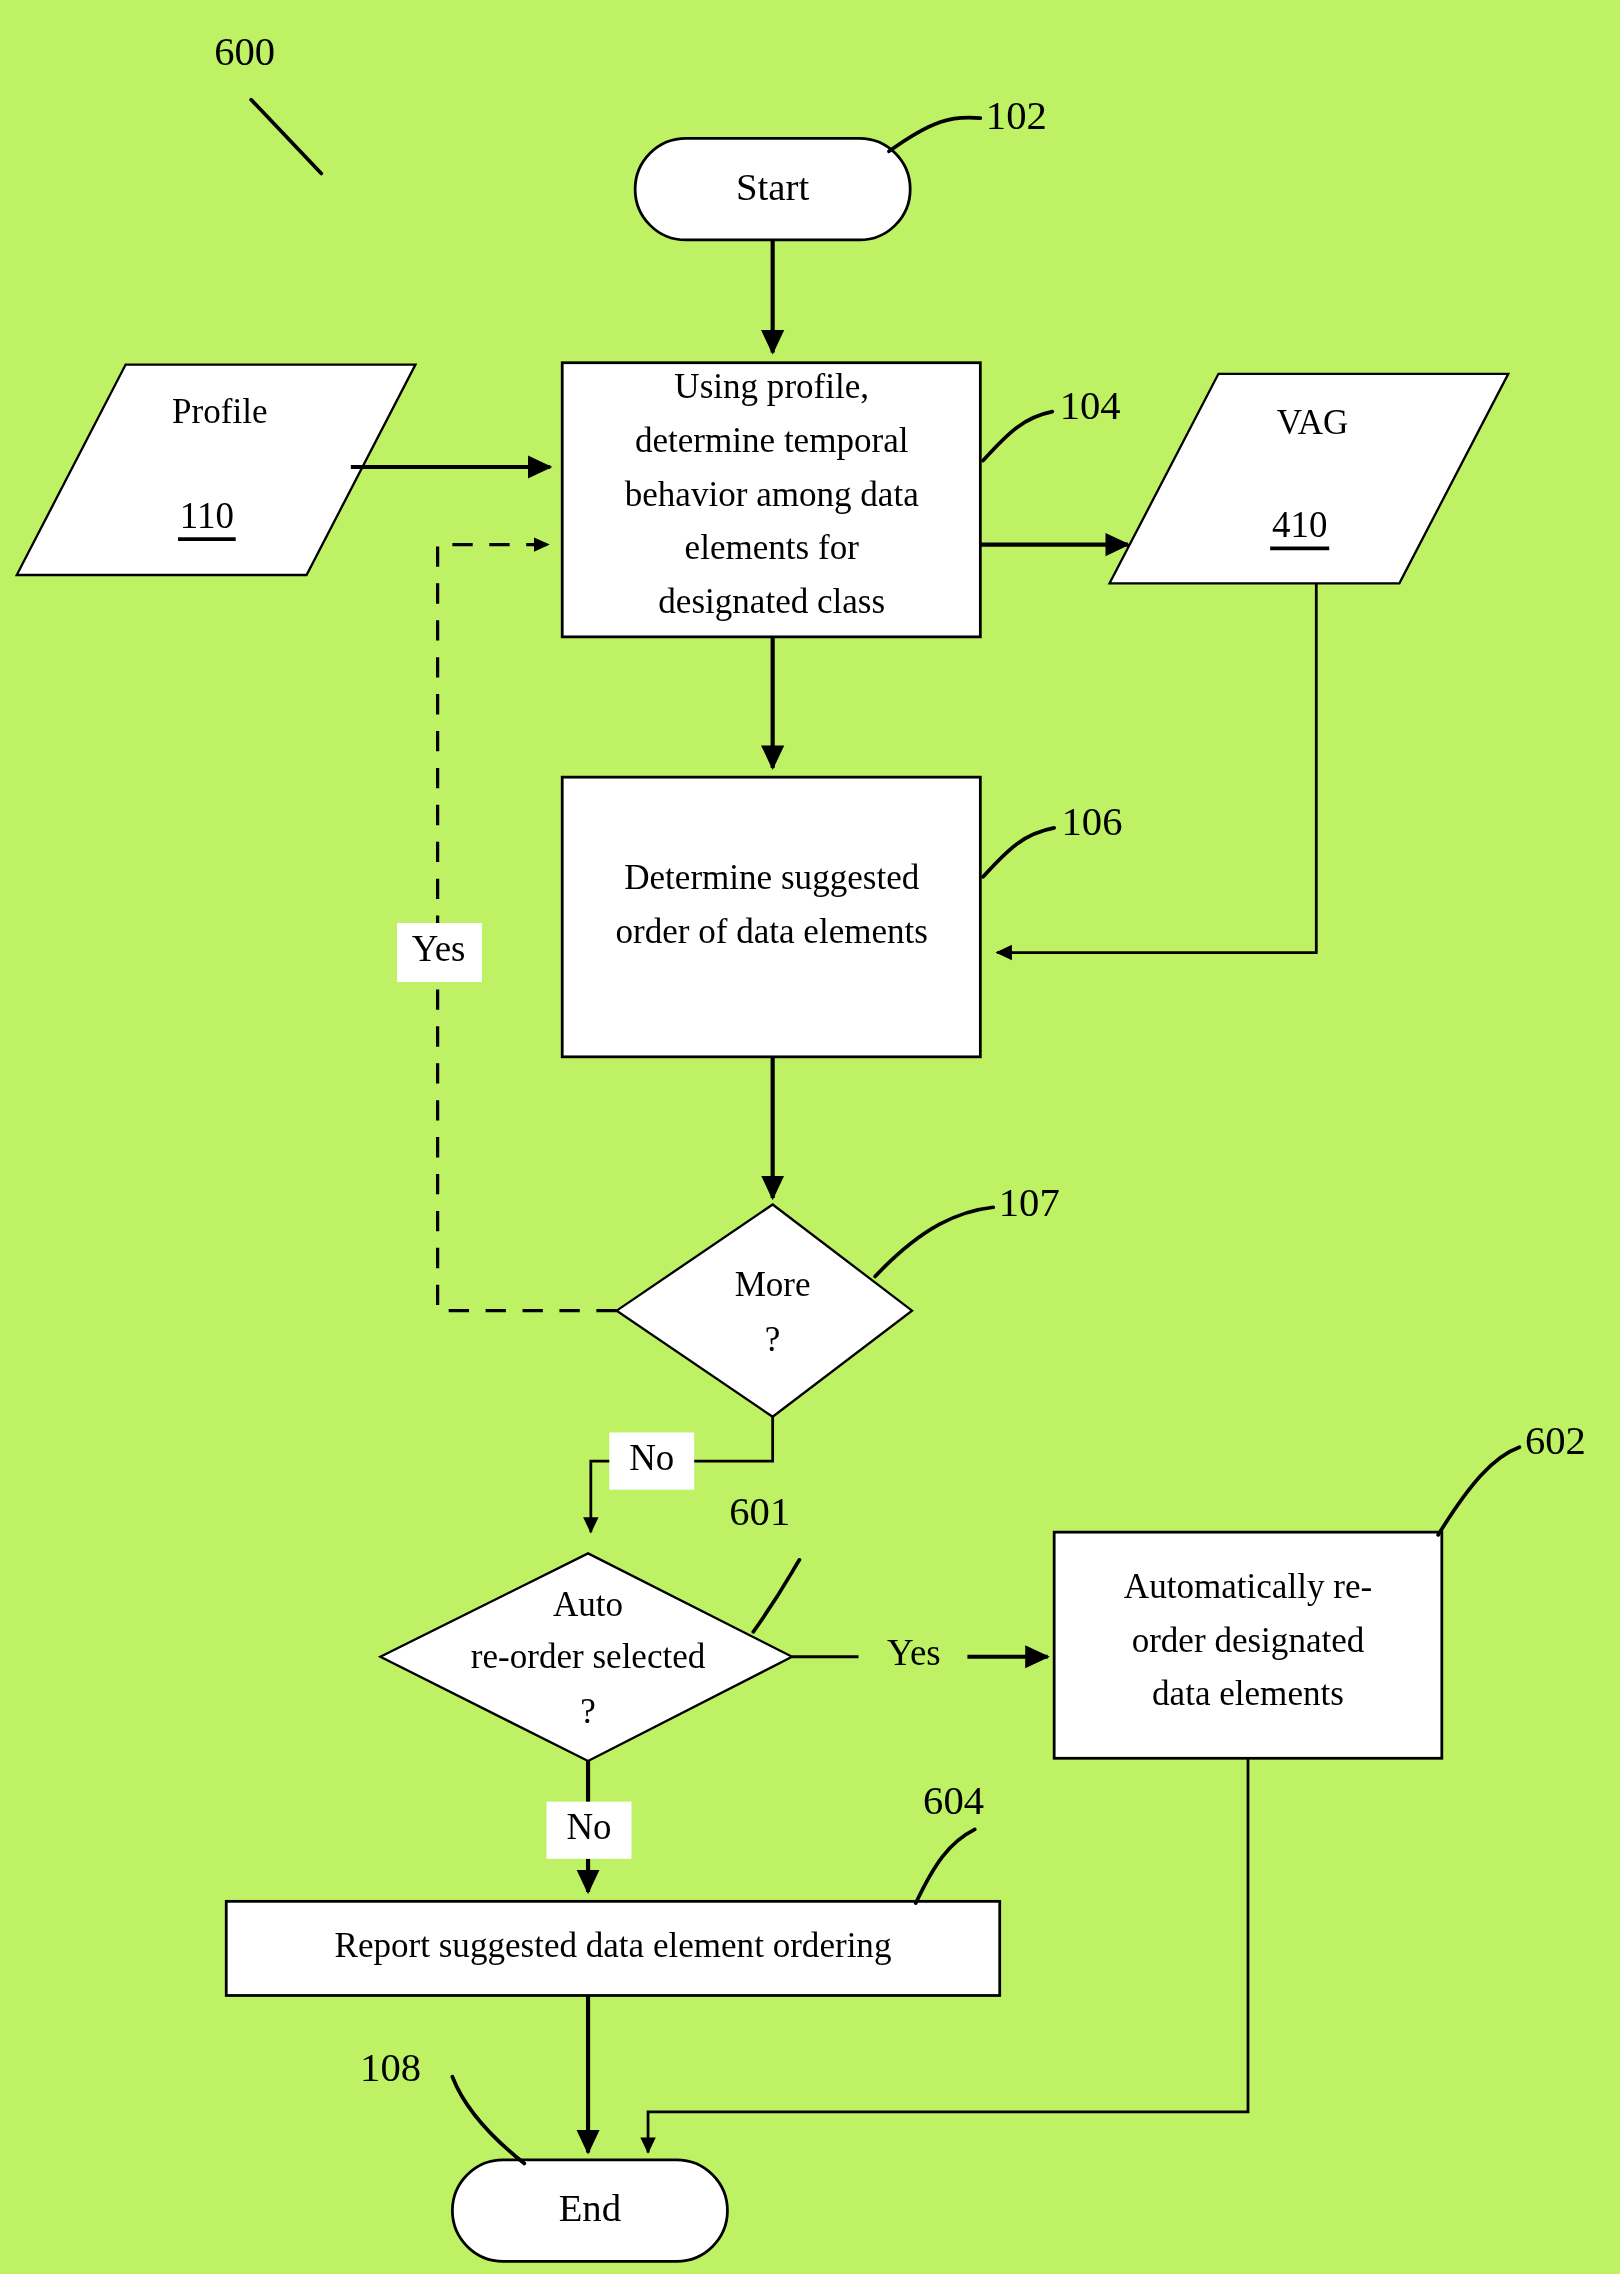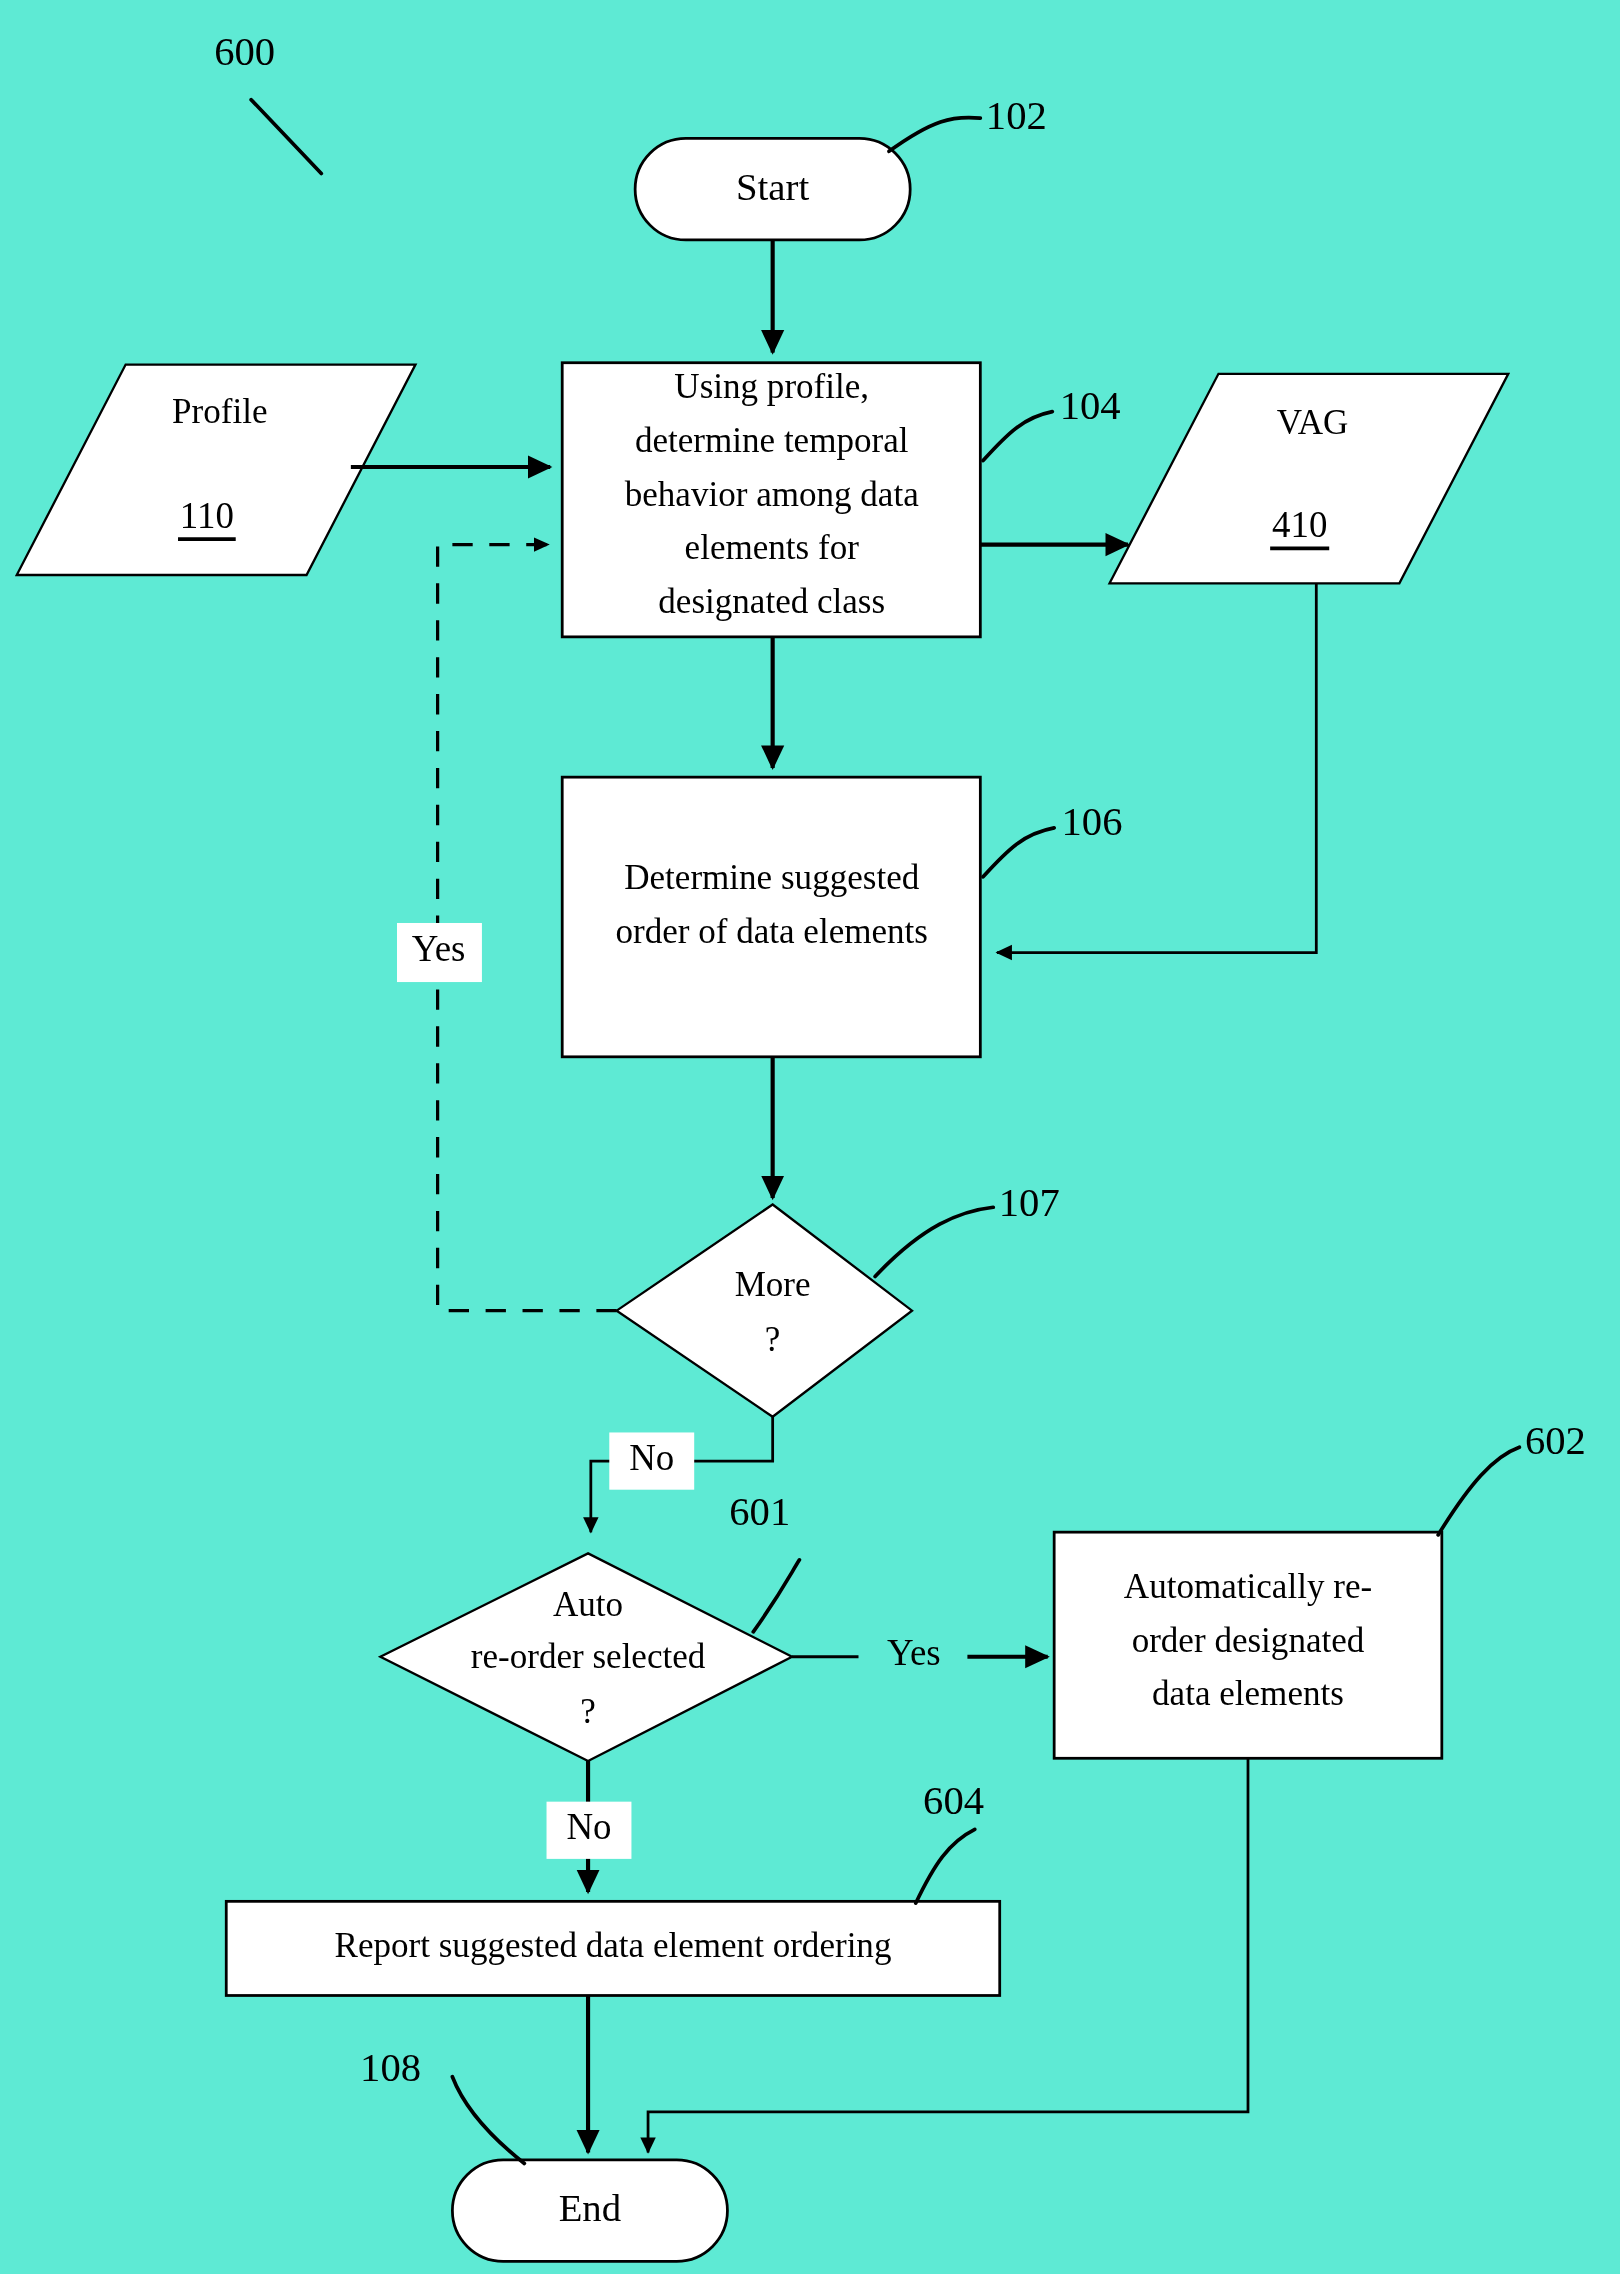--- a/index.html
+++ b/index.html
@@ -4,21 +4,21 @@
 <style>
   html, body {
     margin: 0;
     padding: 0;
     background: #ffffff;
   }
   #page {
     position: relative;
     width: 1621px;
     height: 2274px;
-    background: #5eead4;
+    background: #bef264;
     font-family: "Liberation Serif", "DejaVu Serif", serif;
     overflow: hidden;
   }
   svg#diagram {
     position: absolute;
     top: 0;
     left: 0;
     width: 1621px;
     height: 2277px;
     display: block;

